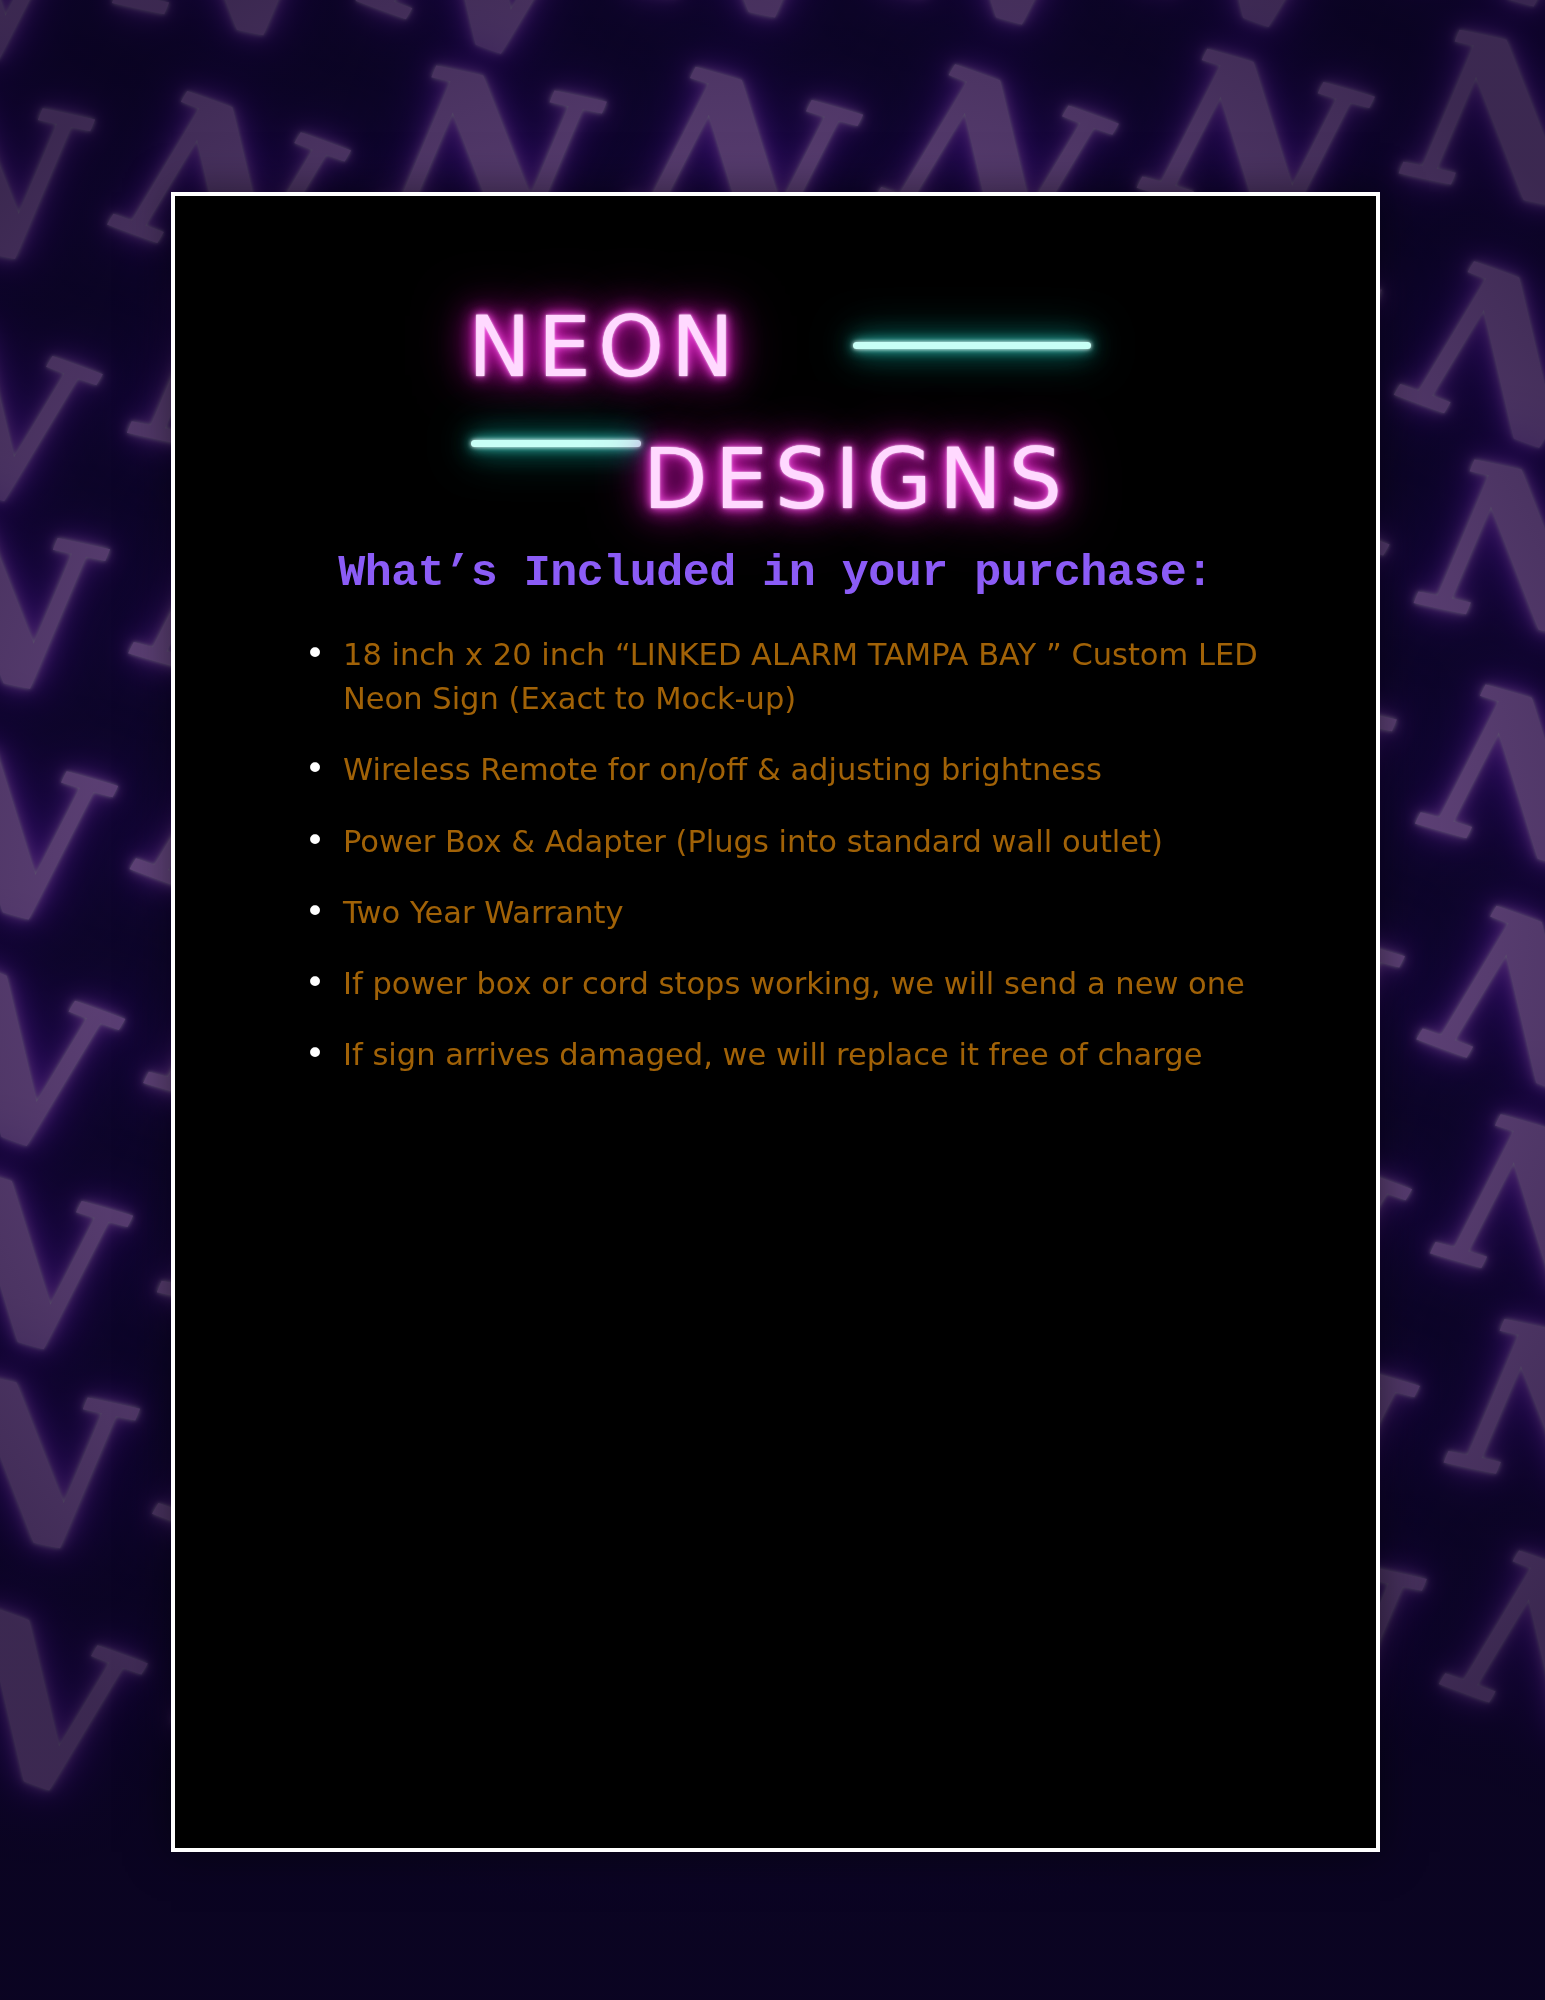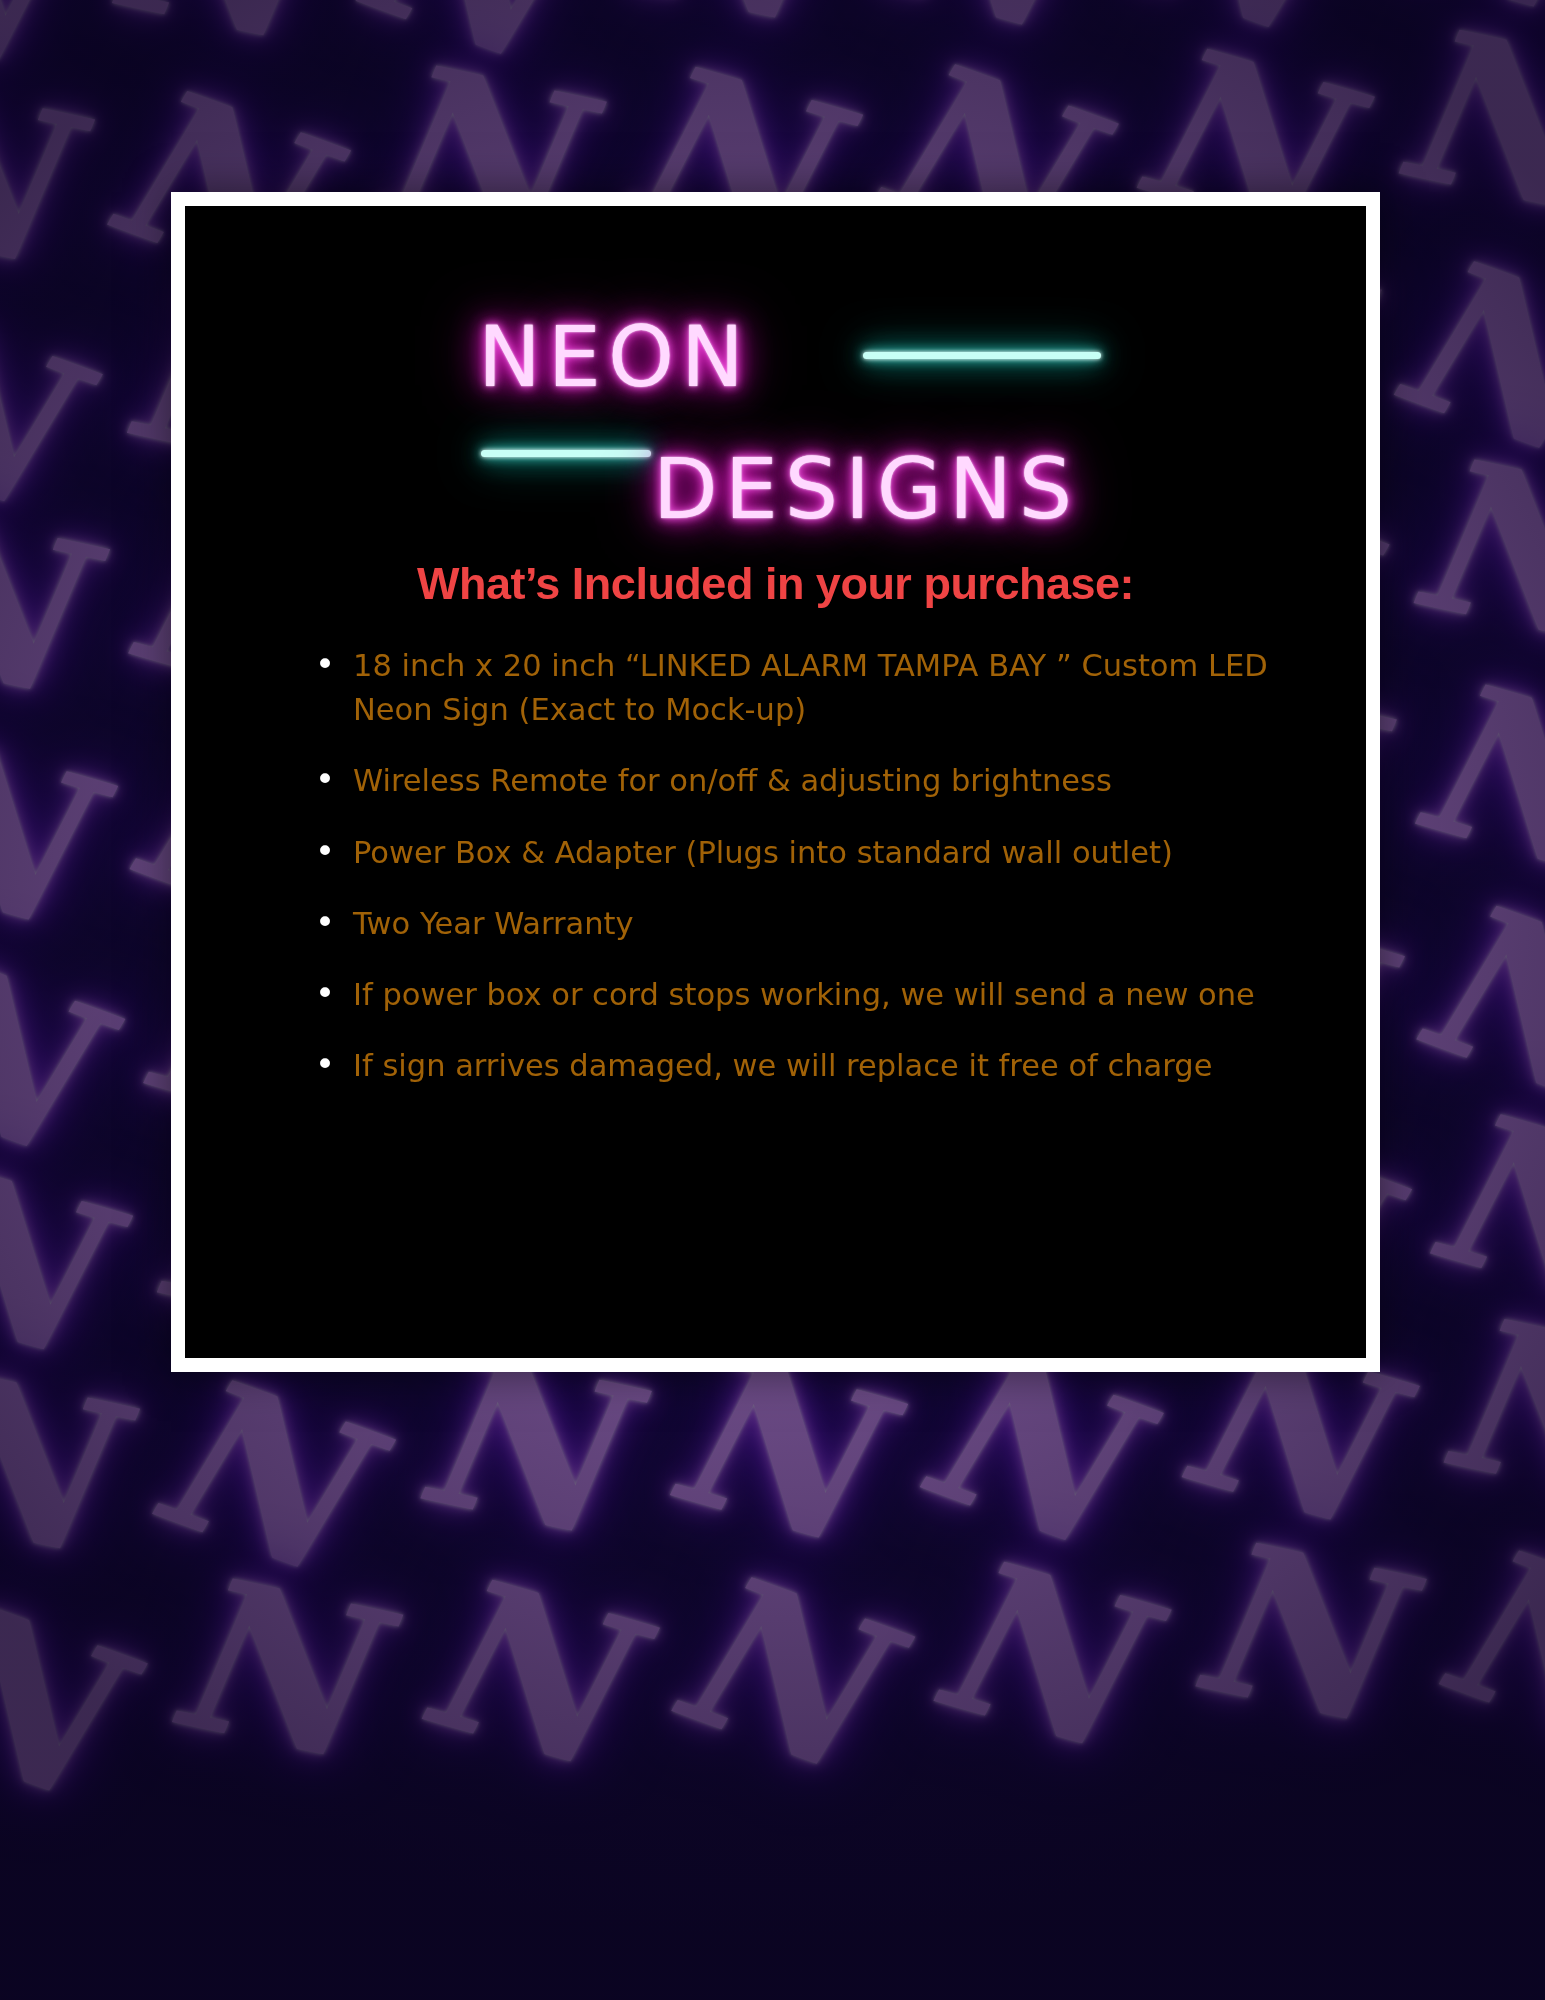--- a/index.html
+++ b/index.html
@@ -60,23 +60,23 @@
     background:
       radial-gradient(circle at 50% 45%, rgba(20,5,60,.35), rgba(8,2,28,.75) 78%);
   }
 
   
   #card-frame {
     position: absolute;
     left: 171px;
     top: 192px;
     width: 1209px;
-    height: 1180px;
+    height: 1660px;
     background: #ffffff;
-    padding: 14px;
+    padding: 4px;
     box-sizing: border-box;
     box-shadow: 0 0 40px rgba(0,0,0,.5);
   }
   #card {
     width: 100%;
     height: 100%;
     background: #000000;
     box-sizing: border-box;
     padding: 58px 58px 40px 58px;
     display: flex;
@@ -130,22 +130,22 @@
     width: 238px;
   }
   #bar-bottom {
     left: 238px;
     top: 158px;
     width: 170px;
   }
 
   
   #heading {
-    color: #ef4444;
-    font-family: Liberation Sans, sans-serif;
+    color: #8b5cf6;
+    font-family: Liberation Mono, monospace;
     font-weight: 700;
     font-size: 45px;
     letter-spacing: -0.5px;
     text-align: center;
     margin: 36px 0 34px 0;
   }
 
   
   #included-list {
     list-style: none;

